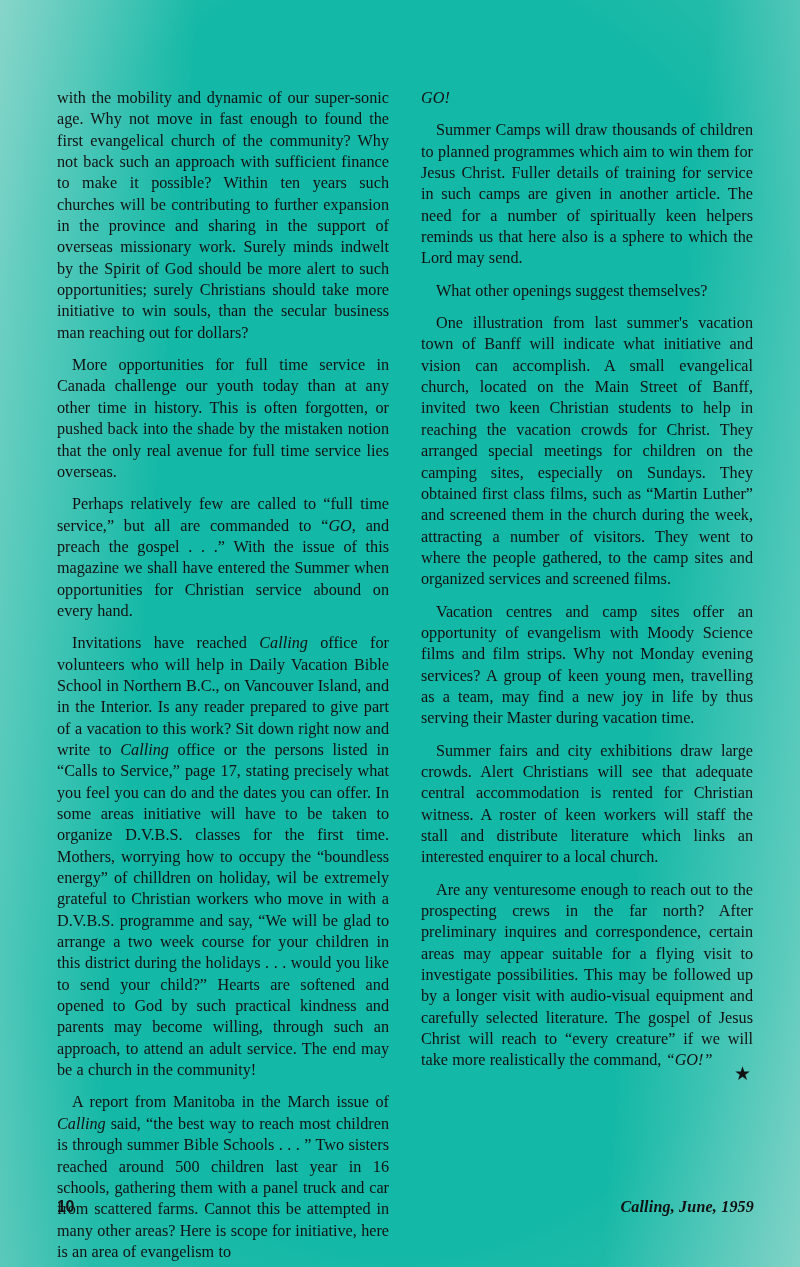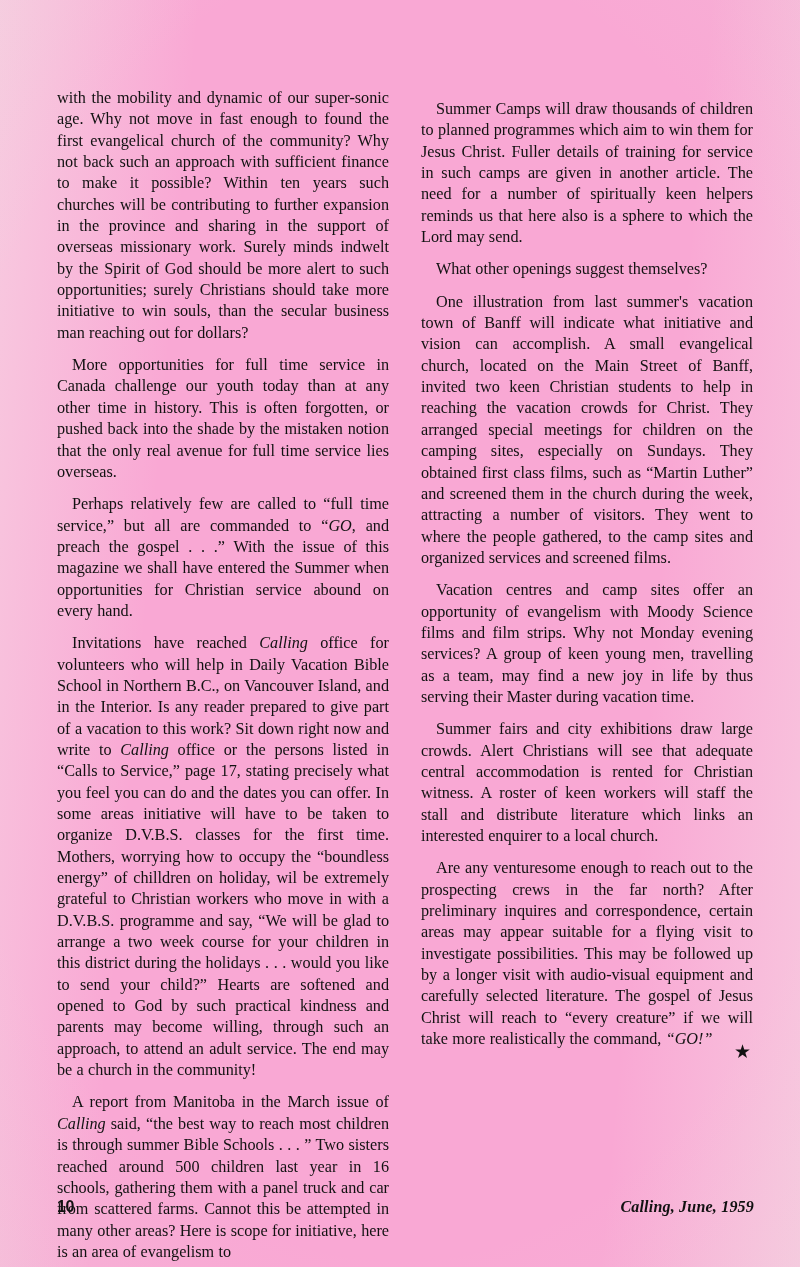--- a/index.html
+++ b/index.html
@@ -5,21 +5,21 @@
 <style>
   html, body {
     margin: 0;
     padding: 0;
     background: #ffffff;
   }
   .page {
     position: relative;
     width: 800px;
     height: 1267px;
-    background: #f9a8d4;
+    background: #14b8a6;
     overflow: hidden;
     font-family: "Liberation Serif", "DejaVu Serif", serif;
     color: #121212;
   }
   
   .paper-grain {
     position: absolute;
     inset: 0;
     pointer-events: none;
     background:
@@ -117,21 +117,21 @@
 
       <p class="para">
         <span>A report from Manitoba in the March issue of </span><span class="it">Calling</span><span> said, “the best way to reach most children is through summer Bible Schools . . . ” Two sisters reached around 500 children last year in 16 schools, gathering them with a panel truck and car from scattered farms. Cannot this be attempted in many other areas? Here is scope for initiative, here is an area of evangelism to</span>
       </p>
 
     </div>
 
     <div class="col">
 
       <p class="para no-indent">
-        
+        <span class="it lb">GO!</span>
       </p>
 
       <p class="para">
         <span>Summer Camps will draw thousands of children to planned programmes which aim to win them for Jesus Christ. Fuller details of training for service in such camps are given in another article. The need for a number of spiritually keen helpers reminds us that here also is a sphere to which the Lord may send.</span>
       </p>
 
       <p class="para">
         <span>What other openings suggest themselves?</span>
       </p>
 

